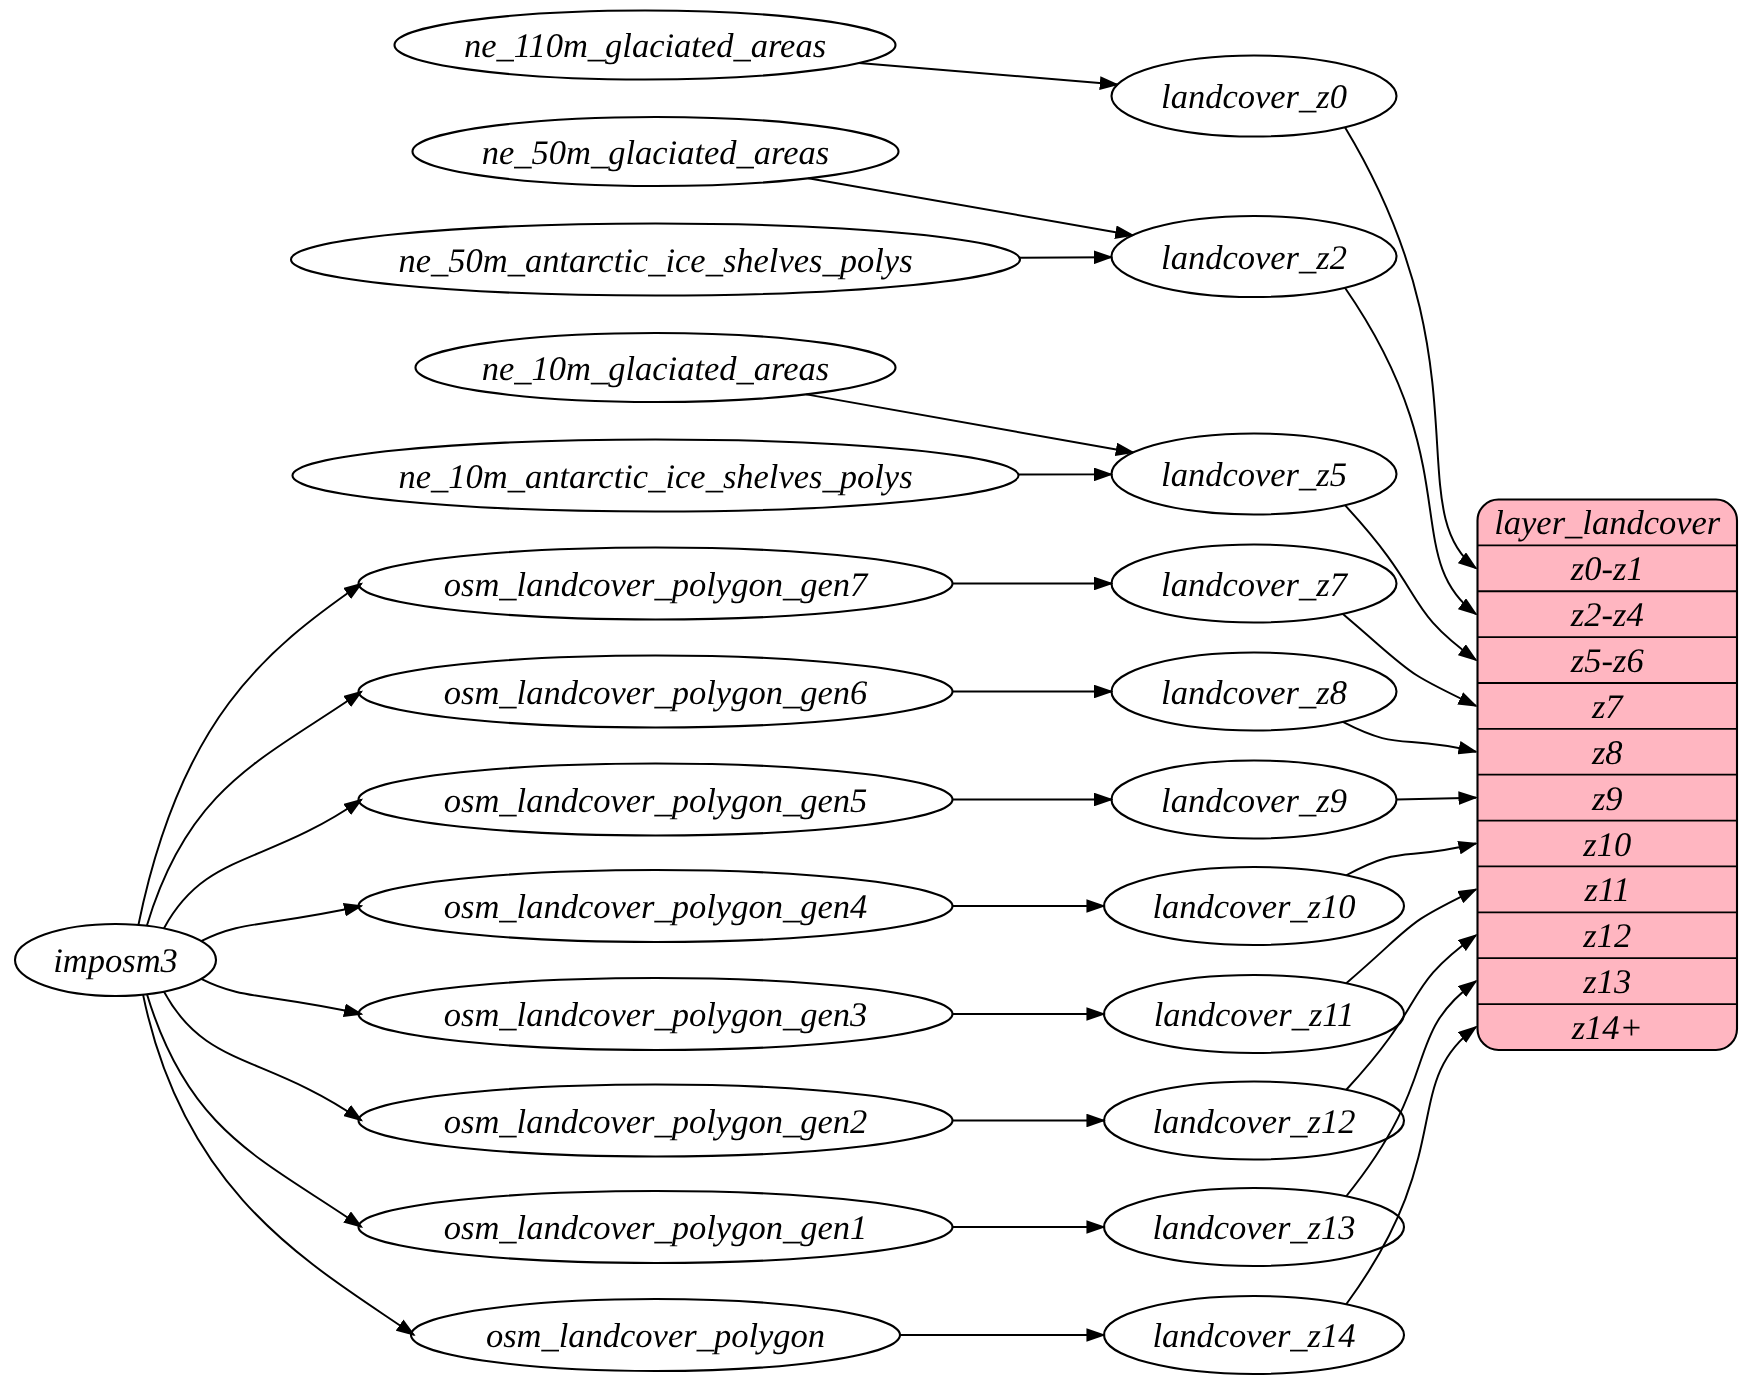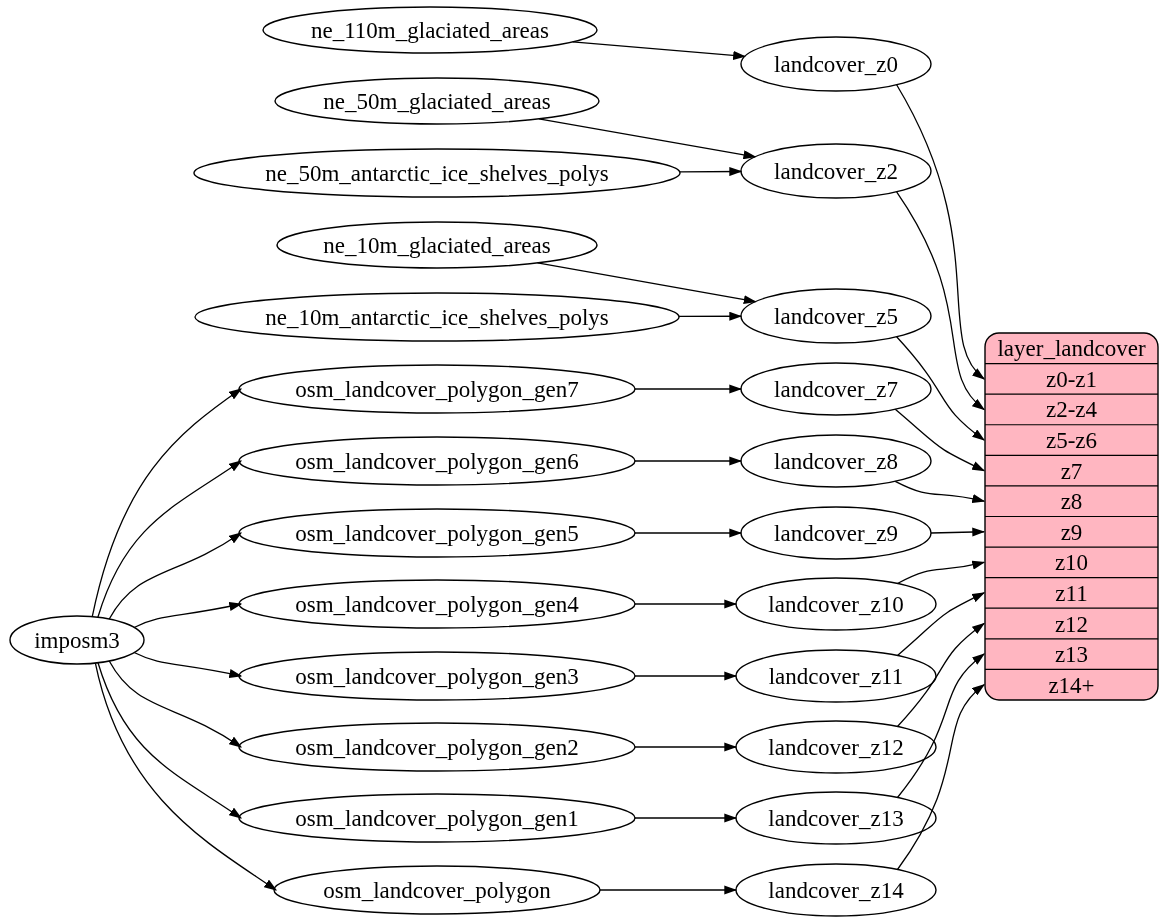--- a/index.html
+++ b/index.html
@@ -1,17 +1,17 @@
 <!DOCTYPE html>
 <html><head>
 <meta charset="utf-8">
 <style>
   html,body{margin:0;padding:0;background:#ffffff;}
   .canvas{position:relative;width:1165px;height:923px;background:#ffffff;overflow:hidden;
-          font-family:"Liberation Serif","DejaVu Serif",serif;}
+          font-family:"Liberation Serif","DejaVu Serif",serif;font-style:italic;}
   svg{display:block;}
   svg text{font-family:"Liberation Serif","DejaVu Serif",serif;font-size:23px;fill:#000000;}
   .node-ellipse{fill:#ffffff;stroke:#000000;stroke-width:1.4;}
   .edge{fill:none;stroke:#000000;stroke-width:1.3;}
   .record-outline{stroke:#000000;stroke-width:1.4;}
   .row-divider{stroke:#000000;stroke-width:1.2;}
 </style>
 </head>
 <body>
 

